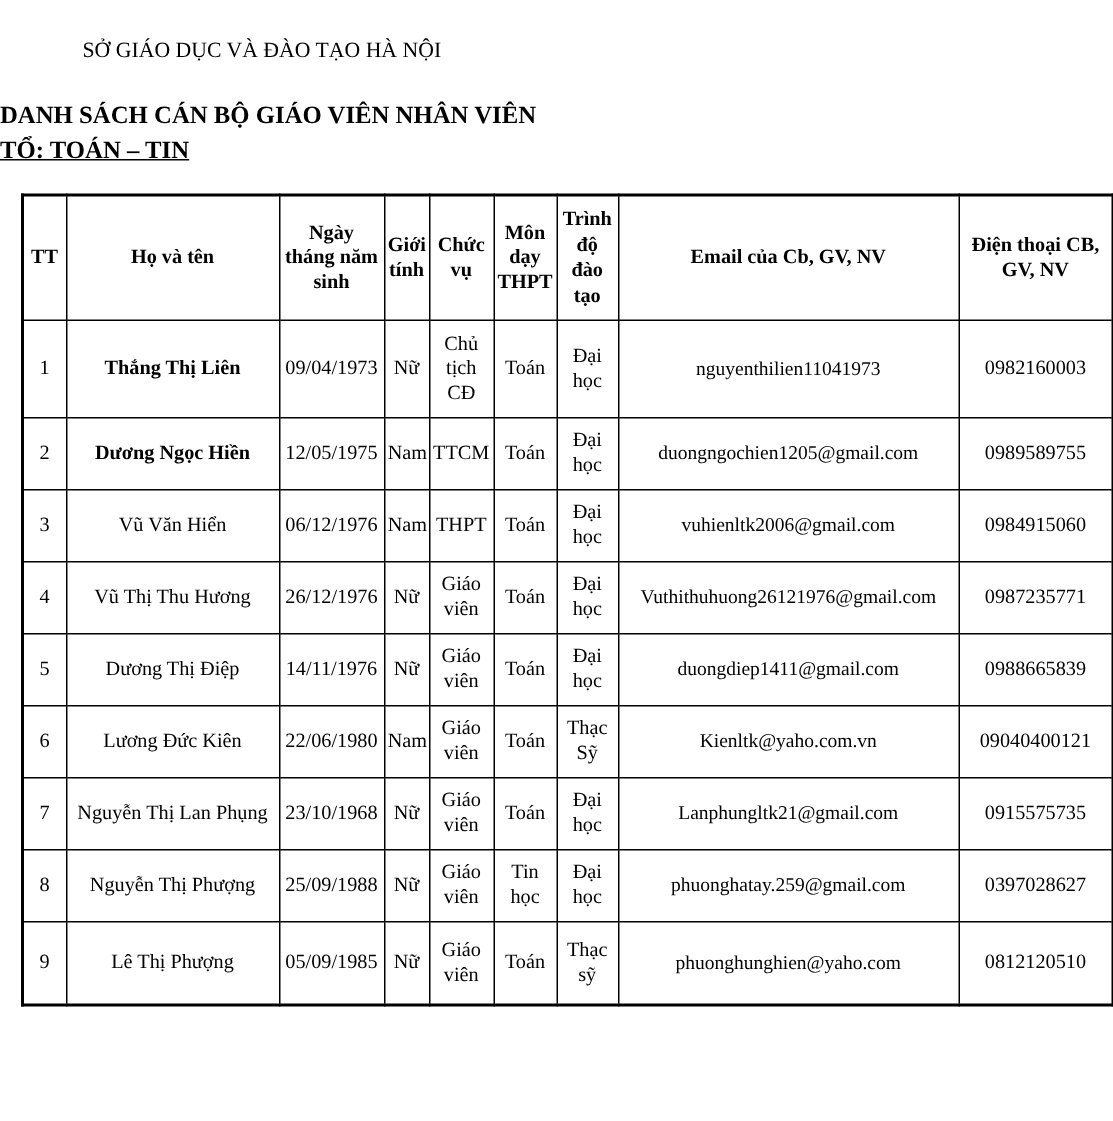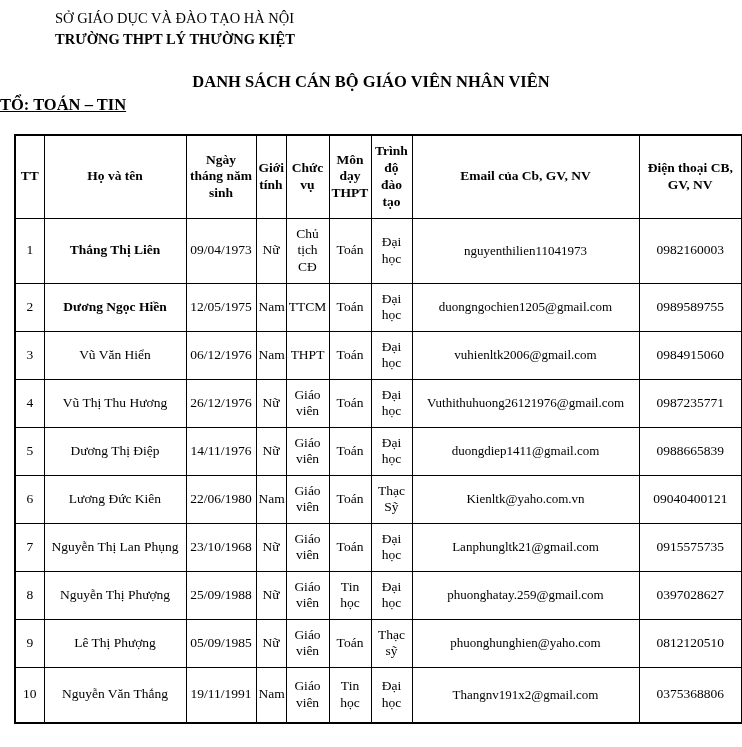--- a/index.html
+++ b/index.html
@@ -8,37 +8,36 @@
     background: #ffffff;
   }
   body {
     width: 742px;
     height: 747px;
     font-family: "Liberation Serif", "DejaVu Serif", serif;
     color: #000000;
     overflow: hidden;
   }
   .doc-header {
-    padding-top: 8px;
+    padding-top: 24px;
   }
   .org-line1 {
     margin-left: 55px;
     font-size: 14.5px;
     line-height: 1.45;
     font-weight: normal;
   }
   .org-line2 {
     margin-left: 55px;
     font-size: 14.5px;
     line-height: 1.45;
     font-weight: bold;
   }
   .doc-title {
     margin-top: 20px;
-    text-align: center;
     font-size: 16.5px;
     font-weight: bold;
     line-height: 1.4;
   }
   .doc-subtitle {
     font-size: 16.5px;
     font-weight: bold;
     line-height: 1.5;
     text-decoration: underline;
   }
@@ -81,21 +80,20 @@
   td.col-dob, td.col-phone, td.col-gender, td.col-tt {
     white-space: nowrap;
   }
   td.bold { font-weight: bold; }
 </style>
 </head>
 <body>
 
 <div class="doc-header">
   <div class="org-line1">SỞ GIÁO DỤC VÀ ĐÀO TẠO HÀ NỘI</div>
-  <div class="org-line2">TRƯỜNG THPT LÝ THƯỜNG KIỆT</div>
   <div class="doc-title">DANH SÁCH CÁN BỘ GIÁO VIÊN NHÂN VIÊN</div>
   <div class="doc-subtitle">TỔ: TOÁN – TIN</div>
 </div>
 
 <table class="staff">
   <colgroup>
     <col style="width:29px">
     <col style="width:142px">
     <col style="width:70px">
     <col style="width:30px">
@@ -211,25 +209,14 @@
         <td class="col-tt">9</td>
         <td class="col-name">Lê Thị Phượng</td>
         <td class="col-dob">05/09/1985</td>
         <td class="col-gender">Nữ</td>
         <td class="col-position">Giáo viên</td>
         <td class="col-subject">Toán</td>
         <td class="col-degree">Thạc sỹ</td>
         <td class="col-email">phuonghunghien@yaho.com</td>
         <td class="col-phone">0812120510</td>
       </tr>
-      <tr>
-        <td class="col-tt">10</td>
-        <td class="col-name">Nguyễn Văn Thắng</td>
-        <td class="col-dob">19/11/1991</td>
-        <td class="col-gender">Nam</td>
-        <td class="col-position">Giáo viên</td>
-        <td class="col-subject">Tin học</td>
-        <td class="col-degree">Đại học</td>
-        <td class="col-email">Thangnv191x2@gmail.com</td>
-        <td class="col-phone">0375368806</td>
-      </tr>
     </tbody>
 </table>
 
 </body></html>

